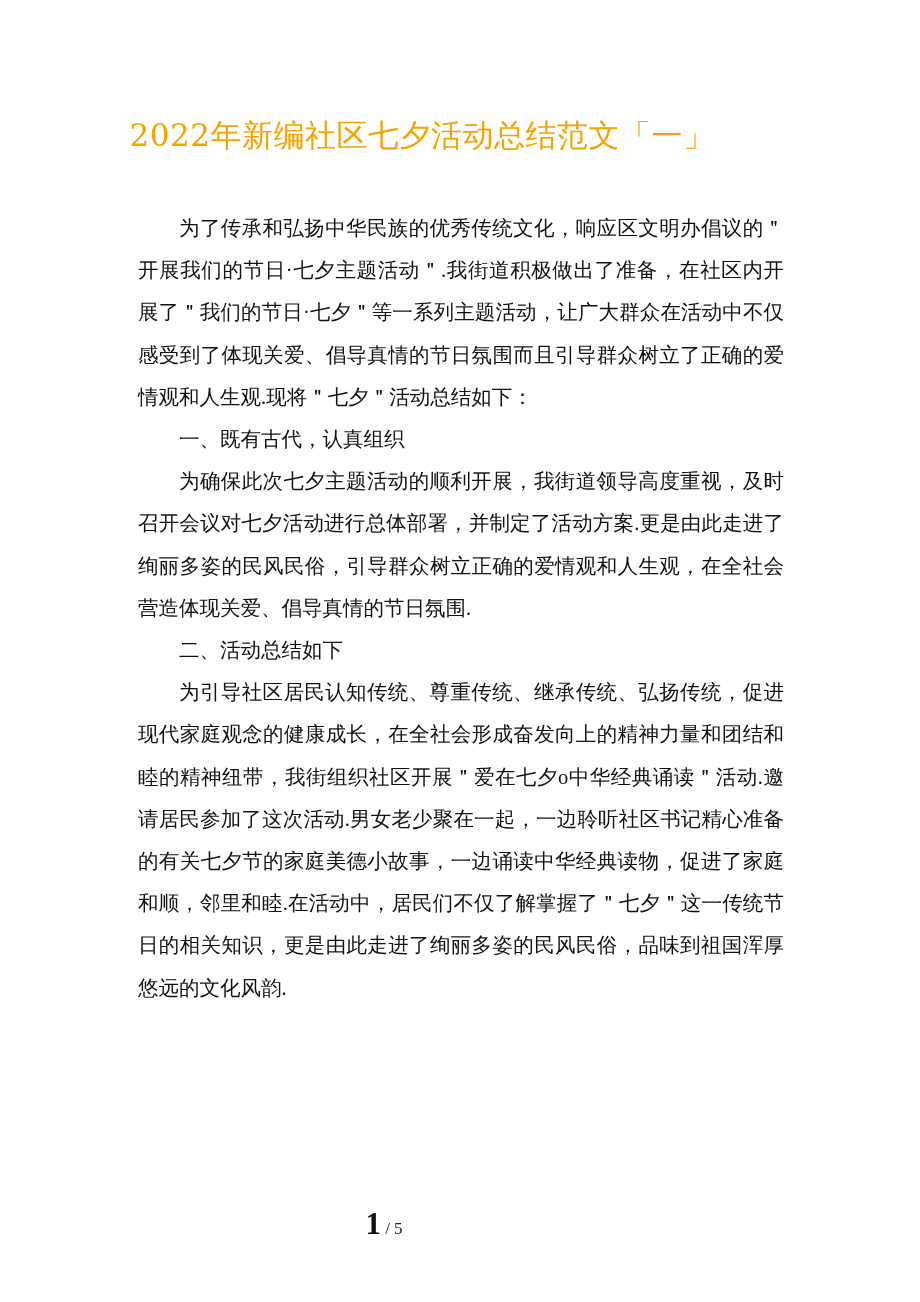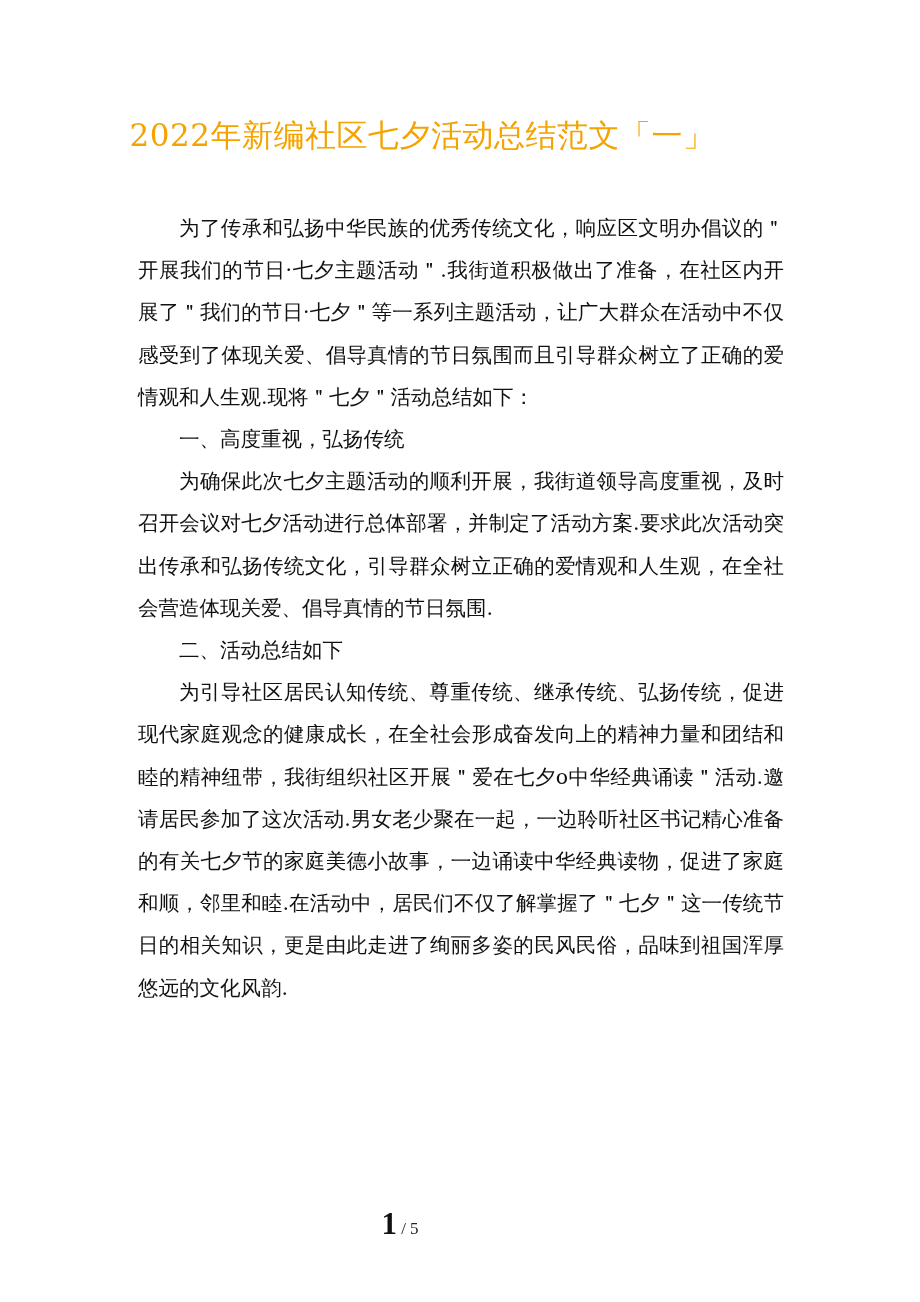--- a/index.html
+++ b/index.html
@@ -36,34 +36,35 @@
     .para {
       margin: 0;
       font-size: 20.5px;
       line-height: 42.2px;
       text-align: justify;
       text-justify: inter-character;
       word-break: break-all;
     }
     .indent {
       text-indent: 41px;
+      font-family: Liberation Serif, serif;
     }
     .heading {
       margin: 0;
       font-size: 20.5px;
       line-height: 42.2px;
       text-indent: 41px;
     }
     .gap {
       height: 8px;
     }
     .page-number {
       position: absolute;
       top: 1206px;
-      left: 16px;
+      left: 0;
       width: 768px;
       text-align: center;
       font-family: "Liberation Serif", "DejaVu Serif", serif;
     }
     .page-current {
       font-size: 31px;
       font-weight: bold;
       color: #111;
     }
     .page-total {
@@ -71,22 +72,22 @@
       color: #222;
     }
   </style>
 </head>
 <body>
 
 <div class="page-title">2022年新编社区七夕活动总结范文「一」</div>
 
 <div class="content">
   <p class="para indent">为了传承和弘扬中华民族的优秀传统文化，响应区文明办倡议的＂开展我们的节日·七夕主题活动＂.我街道积极做出了准备，在社区内开展了＂我们的节日·七夕＂等一系列主题活动，让广大群众在活动中不仅感受到了体现关爱、倡导真情的节日氛围而且引导群众树立了正确的爱情观和人生观.现将＂七夕＂活动总结如下：</p>
-  <p class="heading">一、高度重视，弘扬传统</p>
-  <p class="para indent">为确保此次七夕主题活动的顺利开展，我街道领导高度重视，及时召开会议对七夕活动进行总体部署，并制定了活动方案.要求此次活动突出传承和弘扬传统文化，引导群众树立正确的爱情观和人生观，在全社会营造体现关爱、倡导真情的节日氛围.</p>
+  <p class="heading">一、既有古代，认真组织</p>
+  <p class="para indent">为确保此次七夕主题活动的顺利开展，我街道领导高度重视，及时召开会议对七夕活动进行总体部署，并制定了活动方案.更是由此走进了绚丽多姿的民风民俗，引导群众树立正确的爱情观和人生观，在全社会营造体现关爱、倡导真情的节日氛围.</p>
   <p class="heading">二、活动总结如下</p>
   <p class="para indent">为引导社区居民认知传统、尊重传统、继承传统、弘扬传统，促进现代家庭观念的健康成长，在全社会形成奋发向上的精神力量和团结和睦的精神纽带，我街组织社区开展＂爱在七夕o中华经典诵读＂活动.邀请居民参加了这次活动.男女老少聚在一起，一边聆听社区书记精心准备的有关七夕节的家庭美德小故事，一边诵读中华经典读物，促进了家庭和顺，邻里和睦.在活动中，居民们不仅了解掌握了＂七夕＂这一传统节日的相关知识，更是由此走进了绚丽多姿的民风民俗，品味到祖国浑厚悠远的文化风韵.</p>
   <div class="gap"></div>
 </div>
 
 <div class="page-number">
   <span class="page-current">1</span><span class="page-total"> / 5</span>
 </div>
 
 </body></html>

